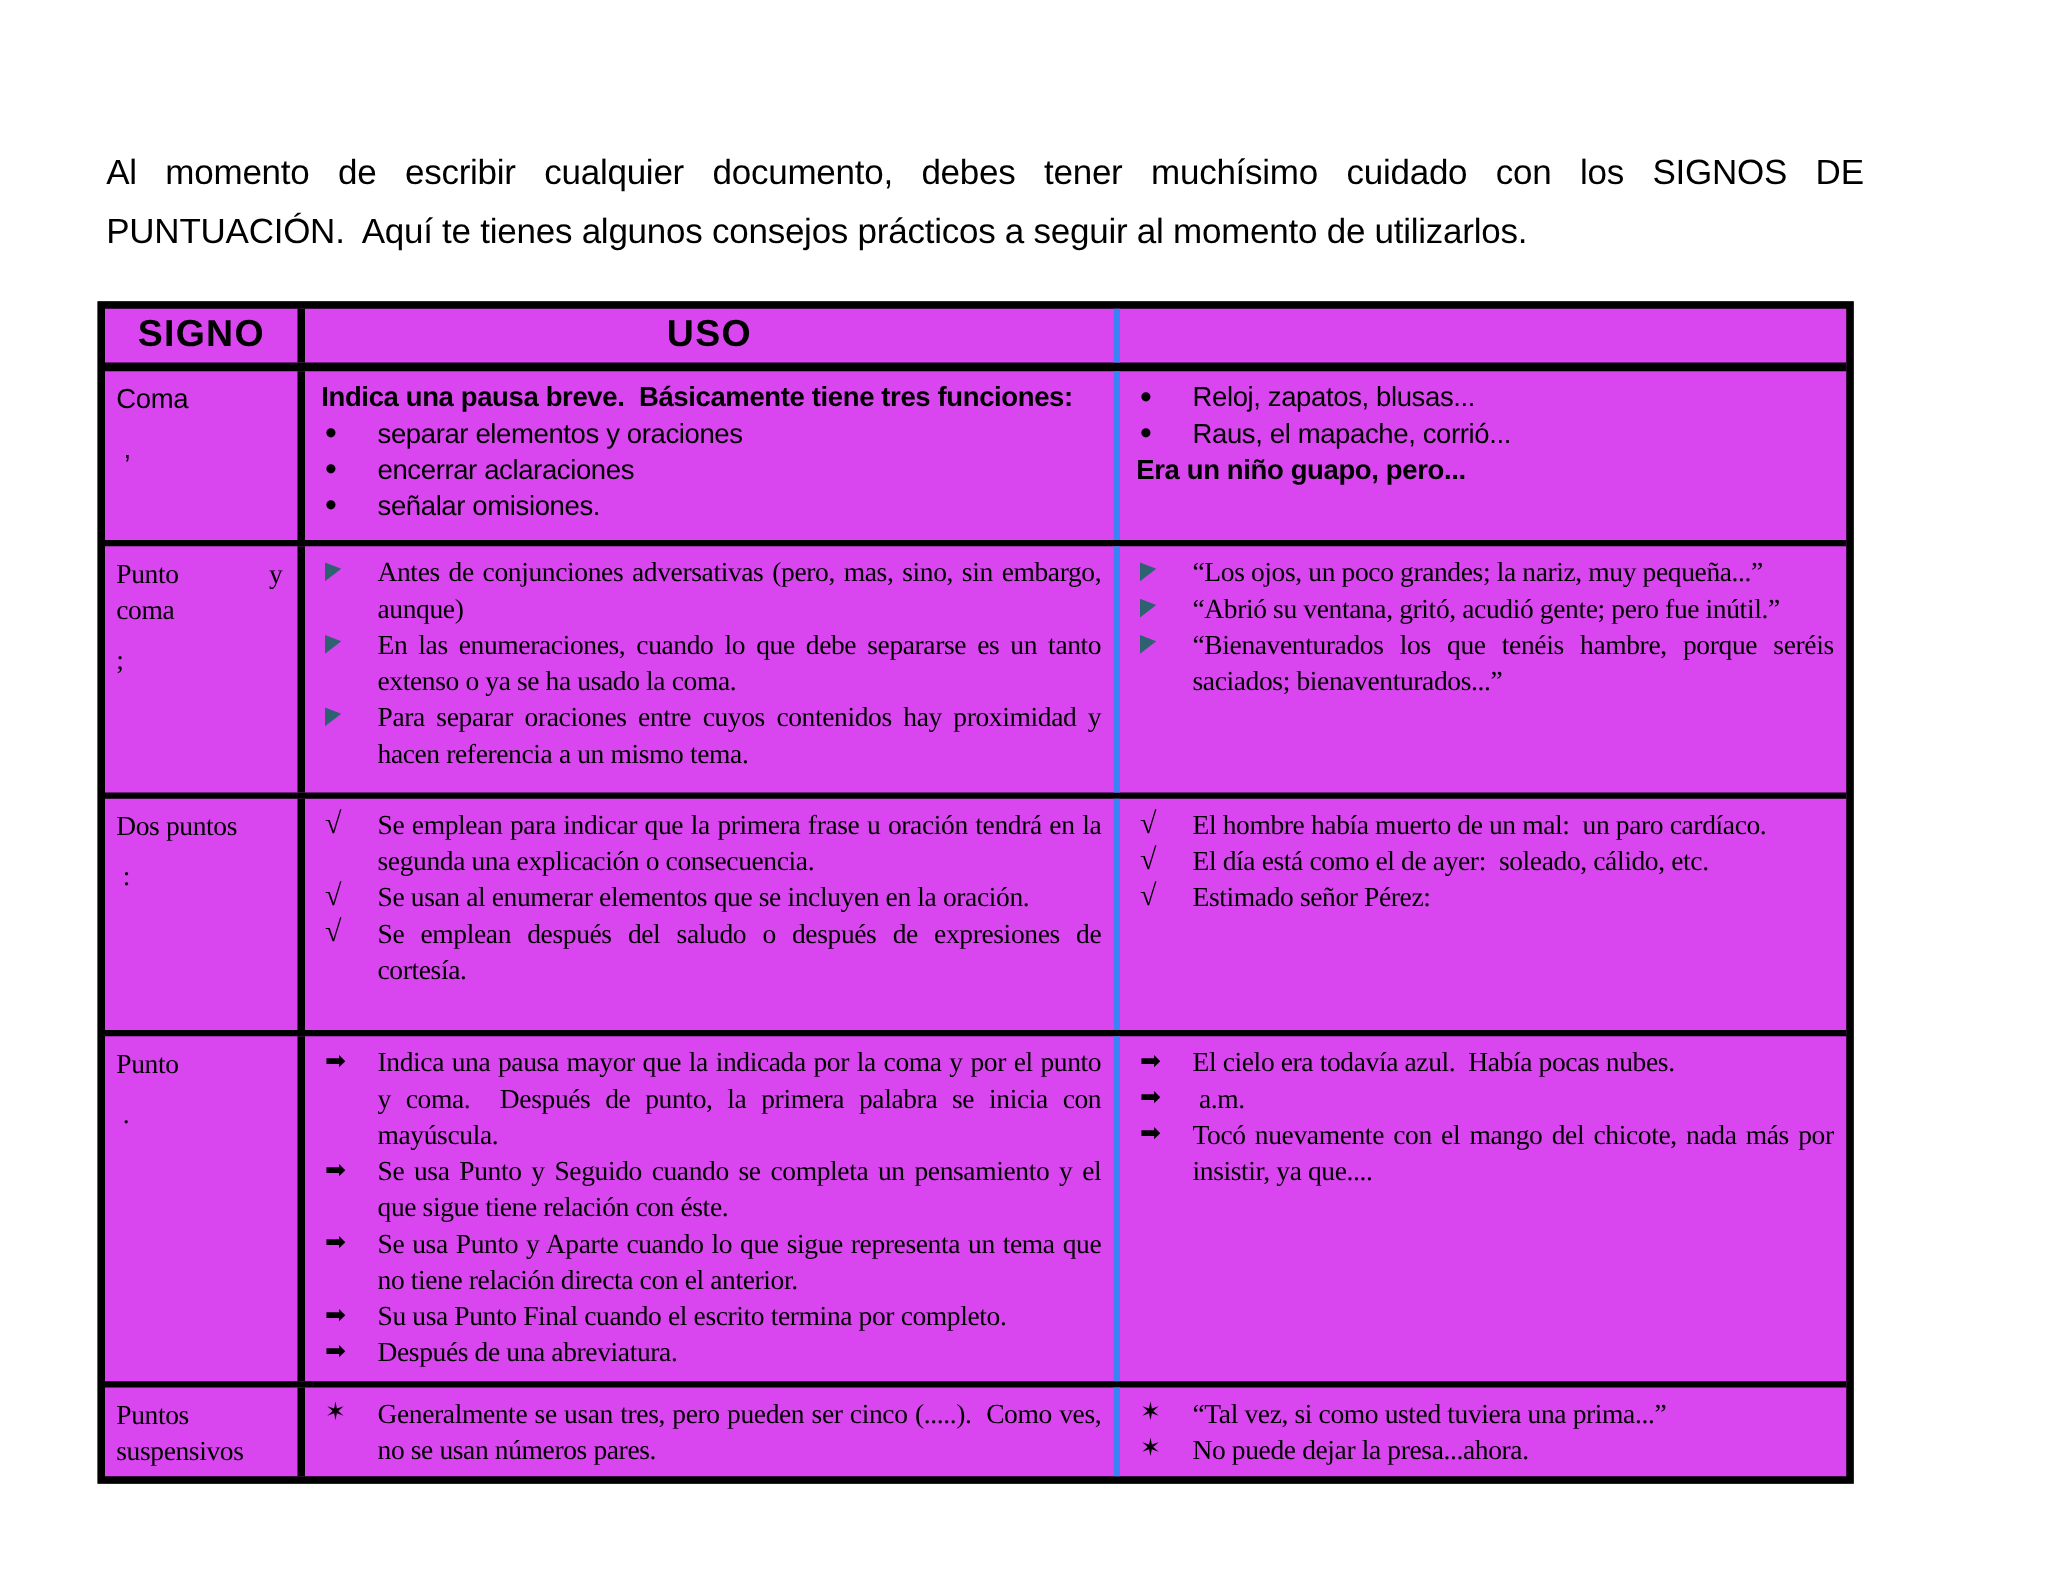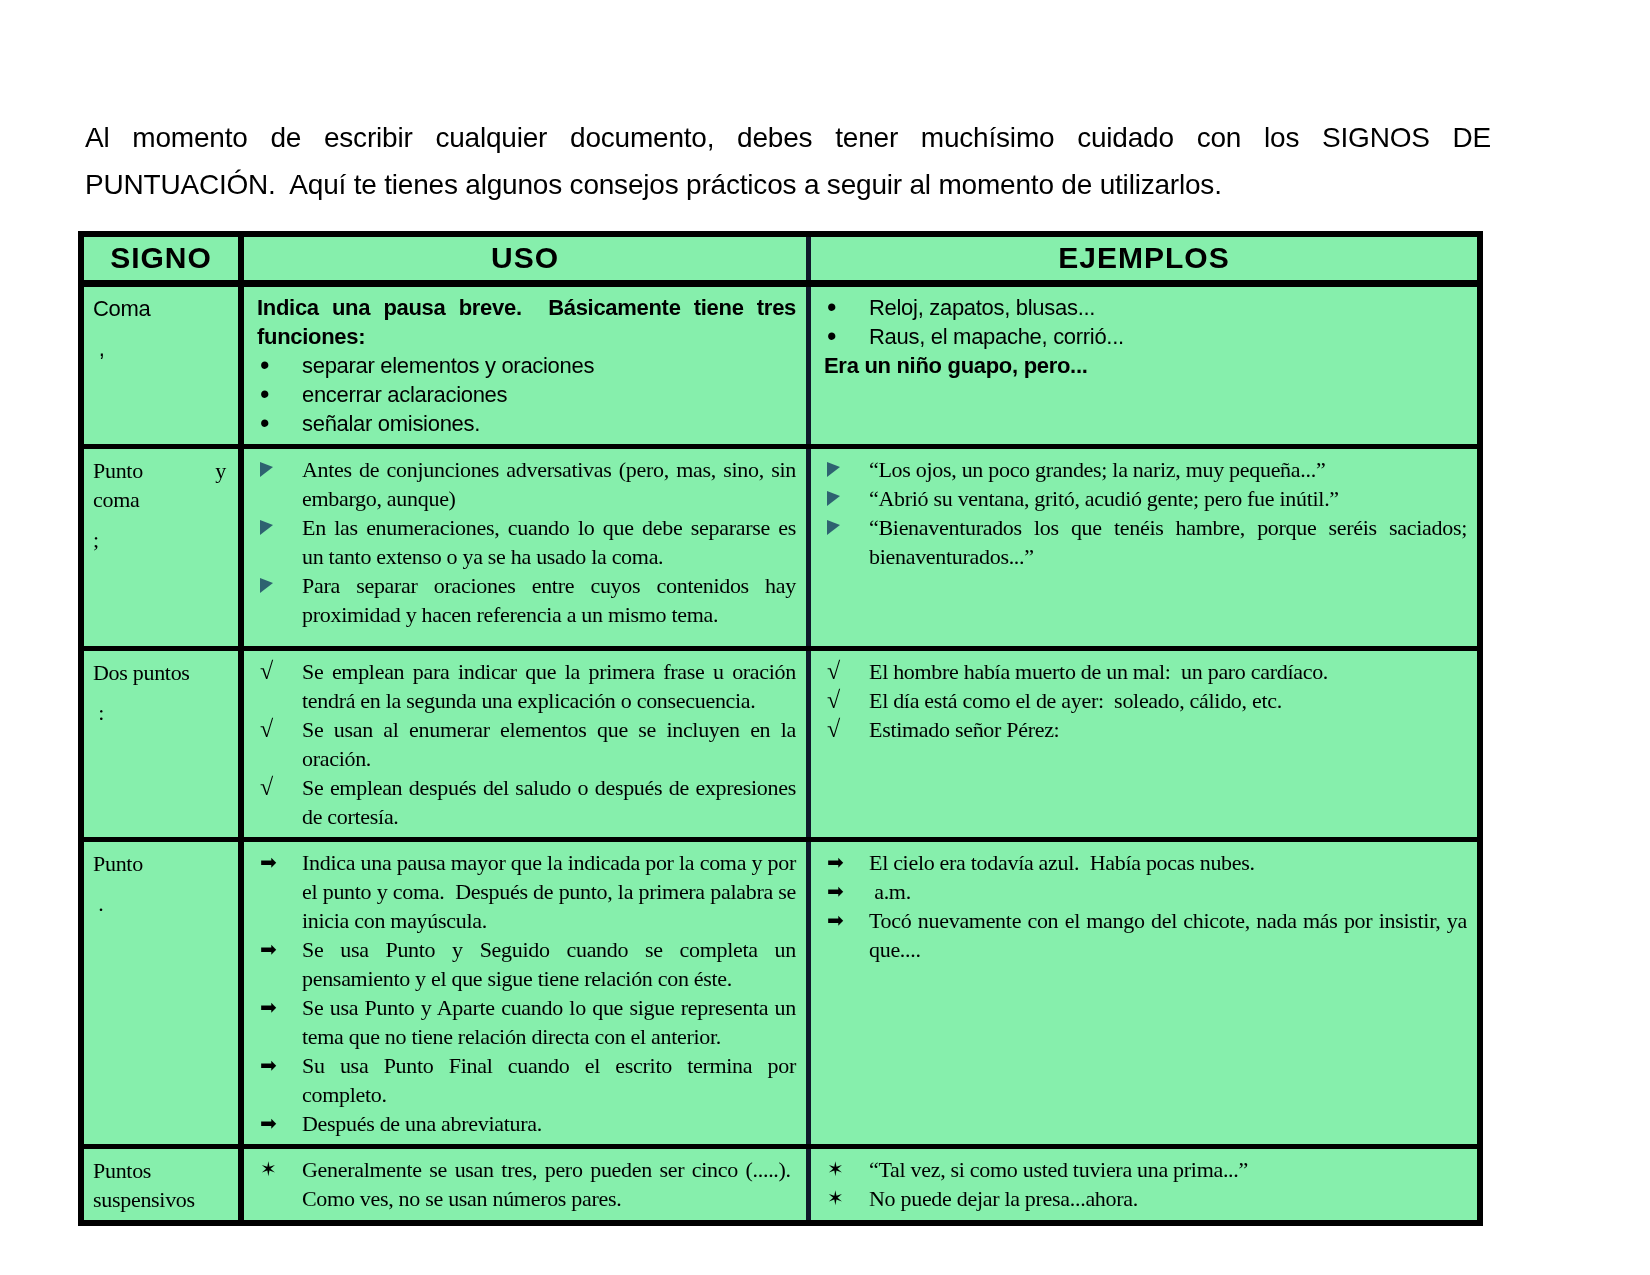--- a/index.html
+++ b/index.html
@@ -11,34 +11,34 @@
   }
   .page { position: relative; width: 1650px; height: 1275px; background: #fff; }
 
   .intro {
     position: absolute; left: 85px; top: 86px; width: 1406px;
     font-size: 28px; line-height: 47px;
     text-align: justify; letter-spacing: -0.2px;
   }
 
   .ptable {
-    position: absolute; left: 78px; top: 231px; width: 1405px;
+    position: absolute; left: 78px; top: 241px; width: 1405px;
     border: 6px solid #000; box-sizing: border-box;
-    background: #86efac;
+    background: #d946ef;
   }
   .thead { display: flex; border-bottom: 7px solid #000; }
   .hc {
     font-weight: bold; font-size: 30px; letter-spacing: 1px;
     text-align: center; padding: 4px 0 5px; box-sizing: border-box;
   }
   .trow { display: flex; }
   .trow + .trow { border-top: 5px solid #000; font-family: Liberation Serif, serif; }
 
   .c-sign { width: 160px; border-right: 6px solid #000; box-sizing: border-box; flex-shrink: 0; }
-  .c-uso  { width: 567px; border-right: 5px solid #0f172a; box-sizing: border-box; flex-shrink: 0; }
+  .c-uso  { width: 652px; border-right: 5px solid #3b82f6; box-sizing: border-box; flex-shrink: 0; }
   .c-ej   { flex: 1; box-sizing: border-box; }
 
   .r-coma  { min-height: 135px; }
   .r-pyc   { min-height: 197px; }
   .r-dos   { min-height: 185px; }
   .r-punto { min-height: 276px; }
   .r-susp  { min-height: 64px; }
 
   .cell {
     padding: 6px 10px 6px 13px;
@@ -72,21 +72,20 @@
 
 <div class="page">
 
   <p class="intro">Al momento de escribir cualquier documento, debes tener muchísimo cuidado con los SIGNOS DE PUNTUACIÓN.&nbsp; Aquí te tienes algunos consejos prácticos a seguir al momento de utilizarlos.</p>
 
   <div class="ptable">
 
     <div class="thead">
       <div class="hc c-sign">SIGNO</div>
       <div class="hc c-uso">USO</div>
-      <div class="hc c-ej">EJEMPLOS</div>
     </div>
 
     <div class="trow r-coma">
       <div class="c-sign">
         <div class="cell sign-cell">
           <div>Coma</div>
           <div class="sym">&nbsp;,</div>
         </div>
       </div>
       <div class="c-uso">

